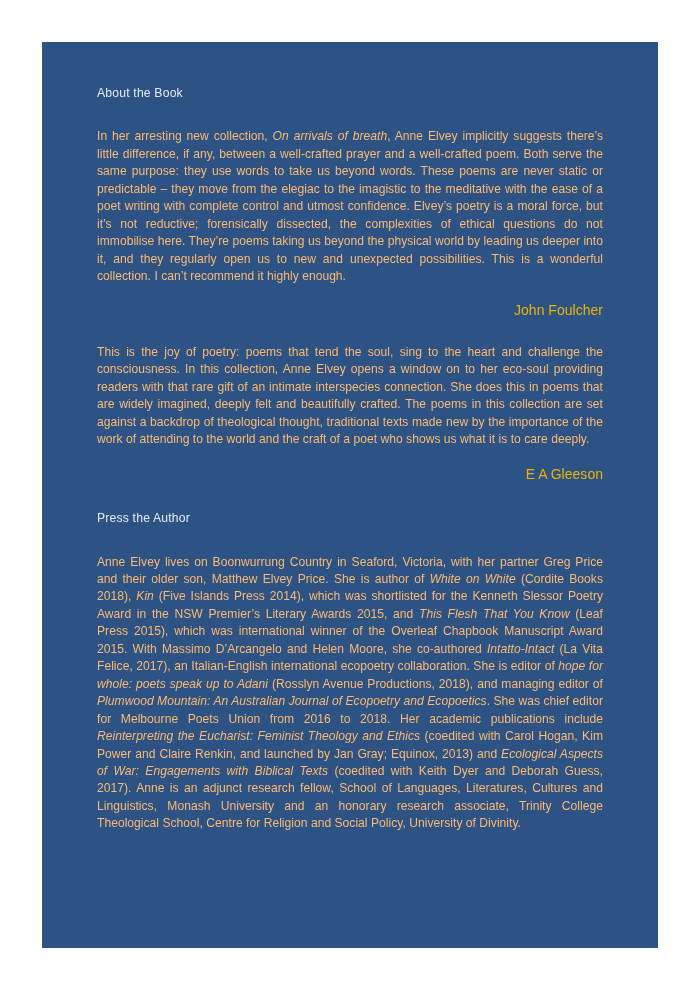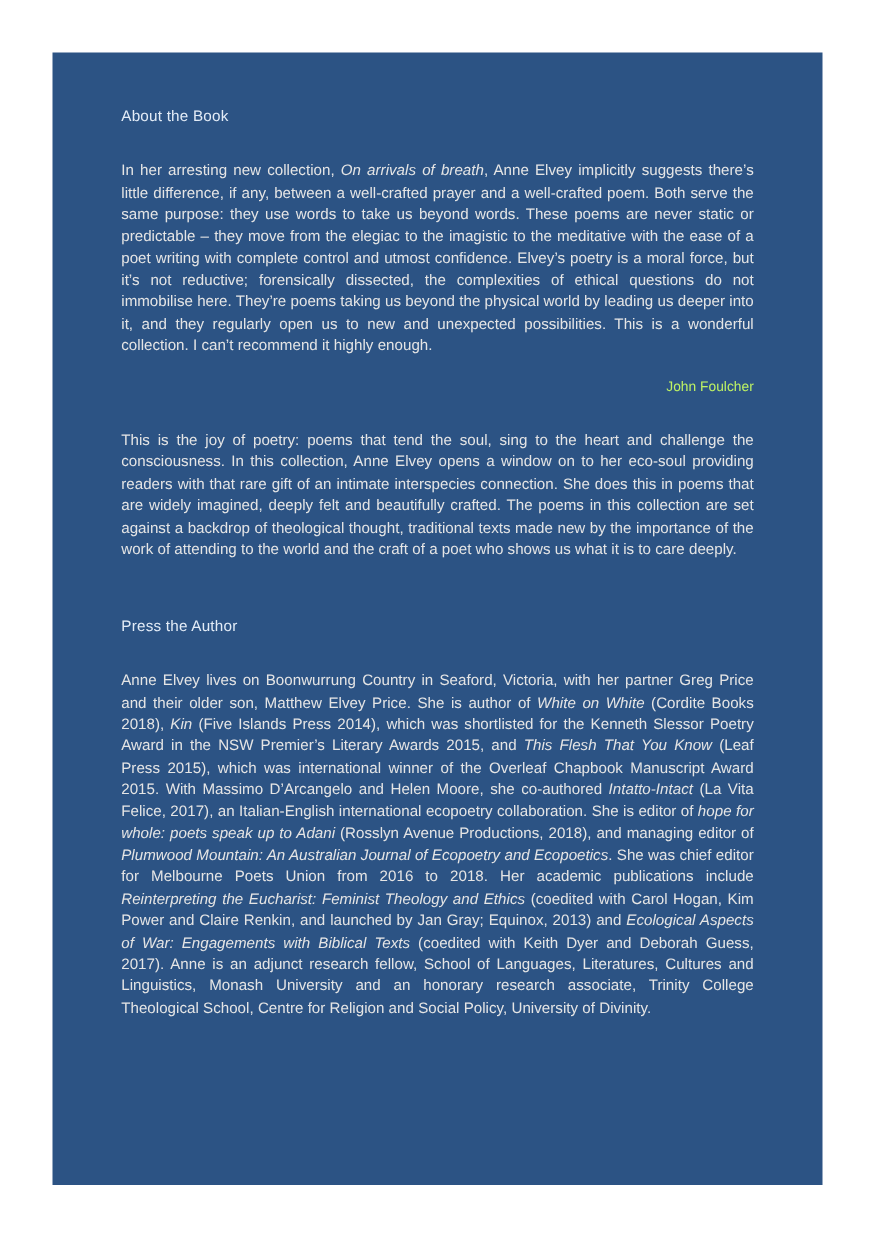--- a/index.html
+++ b/index.html
@@ -52,34 +52,34 @@
     letter-spacing: 0.18px;
     font-weight: 400;
     margin: 0;
     text-align: left;
   }
 
   
   .body-text {
     font-size: 12.1px;
     line-height: 17.45px;
-    color: #e5e5e5;
+    color: #fdba74;
     text-align: justify;
     text-justify: inter-word;
     letter-spacing: 0.02px;
     margin: 0;
     -webkit-hyphens: manual;
     hyphens: manual;
   }
 
   
   .attribution {
-    font-size: 11px;
+    font-size: 14px;
     line-height: 17.45px;
-    color: #bef264;
+    color: #eab308;
     text-align: right;
     margin: 0;
     letter-spacing: 0.02px;
   }
 
   em, .it {
     font-style: italic;
   }
 
   
@@ -104,20 +104,21 @@
       <div class="gap-body-to-attrib"></div>
 
       <p class="attribution">John Foulcher</p>
 
       <div class="gap-attrib-to-body"></div>
 
       <p class="body-text"><span>This is the joy of poetry: poems that tend the soul, sing to the heart and challenge the consciousness. In this collection, Anne Elvey opens a window on to her eco-soul providing readers with that rare gift of an intimate interspecies connection. She does this in poems that are widely imagined, deeply felt and beautifully crafted. The poems in this collection are set against a backdrop of theological thought, traditional texts made new by the importance of the work of attending to the world and the craft of a poet who shows us what it is to care deeply.</span></p>
 
       <div class="gap-body-to-attrib"></div>
 
+      <p class="attribution">E A Gleeson</p>
 
       <div class="gap-attrib-to-head"></div>
 
       <h2 class="section-heading">Press the Author</h2>
 
       <div class="gap-heading-to-body"></div>
 
       <p class="body-text"><span>Anne Elvey lives on Boonwurrung Country in Seaford, Victoria, with her partner Greg Price and their older son, Matthew Elvey Price. She is author of </span><span class="it">White on White</span><span> (Cordite Books 2018), </span><span class="it">Kin</span><span> (Five Islands Press 2014), which was shortlisted for the Kenneth Slessor Poetry Award in the NSW Premier’s Literary Awards 2015, and </span><span class="it">This Flesh That You Know</span><span> (Leaf Press 2015), which was international winner of the Overleaf Chapbook Manuscript Award 2015. With Massimo D’Arcangelo and Helen Moore, she co-authored </span><span class="it">Intatto-Intact</span><span> (La Vita Felice, 2017), an Italian-English international ecopoetry collaboration. She is editor of </span><span class="it">hope for whole: poets speak up to Adani</span><span> (Rosslyn Avenue Productions, 2018), and managing editor of </span><span class="it">Plumwood Mountain: An Australian Journal of Ecopoetry and Ecopoetics</span><span>. She was chief editor for Melbourne Poets Union from 2016 to 2018. Her academic publications include </span><span class="it">Reinterpreting the Eucharist: Feminist Theology and Ethics</span><span> (coedited with Carol Hogan, Kim Power and Claire Renkin, and launched by Jan Gray; Equinox, 2013) and </span><span class="it">Ecological Aspects of War: Engagements with Biblical Texts</span><span> (coedited with Keith Dyer and Deborah Guess, 2017). Anne is an adjunct research fellow, School of Languages, Literatures, Cultures and Linguistics, Monash University and an honorary research associate, Trinity College Theological School, Centre for Religion and Social Policy, University of Divinity.</span></p>
 
     </div>

